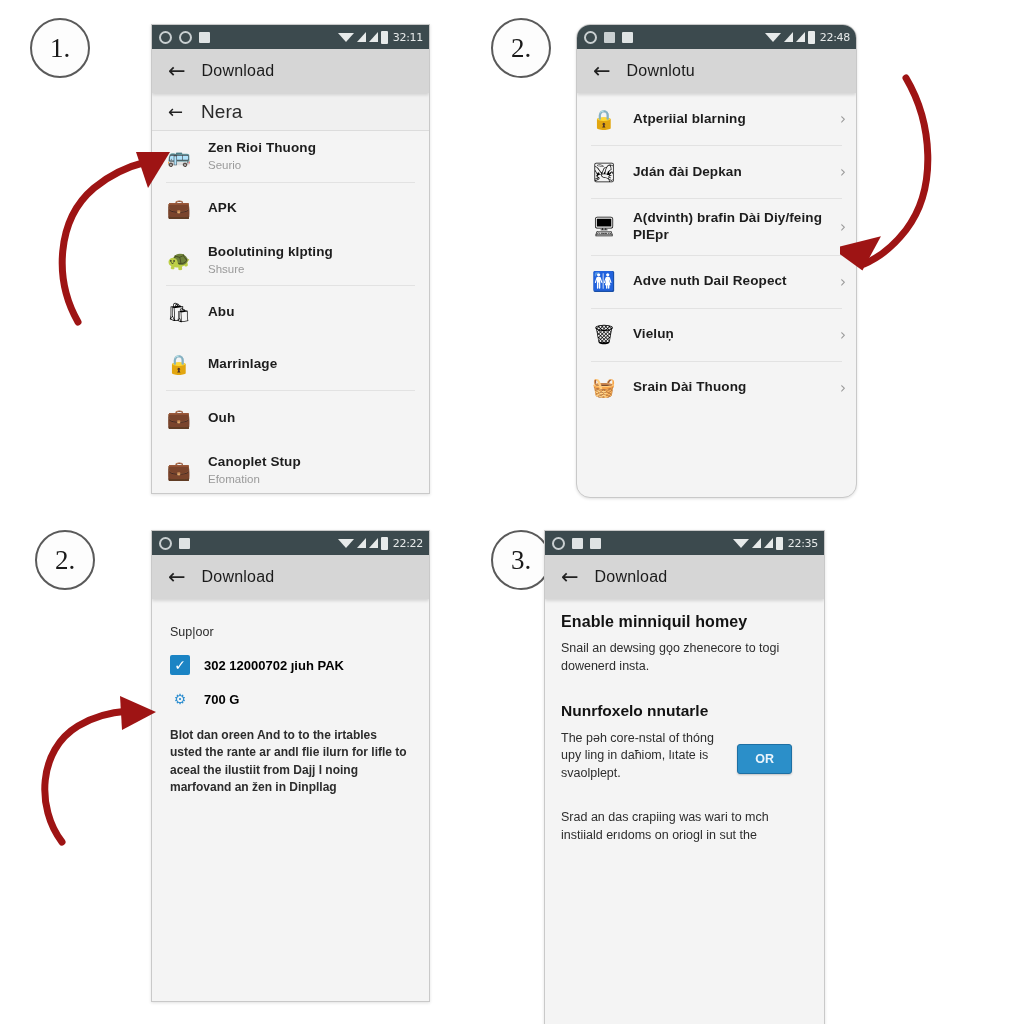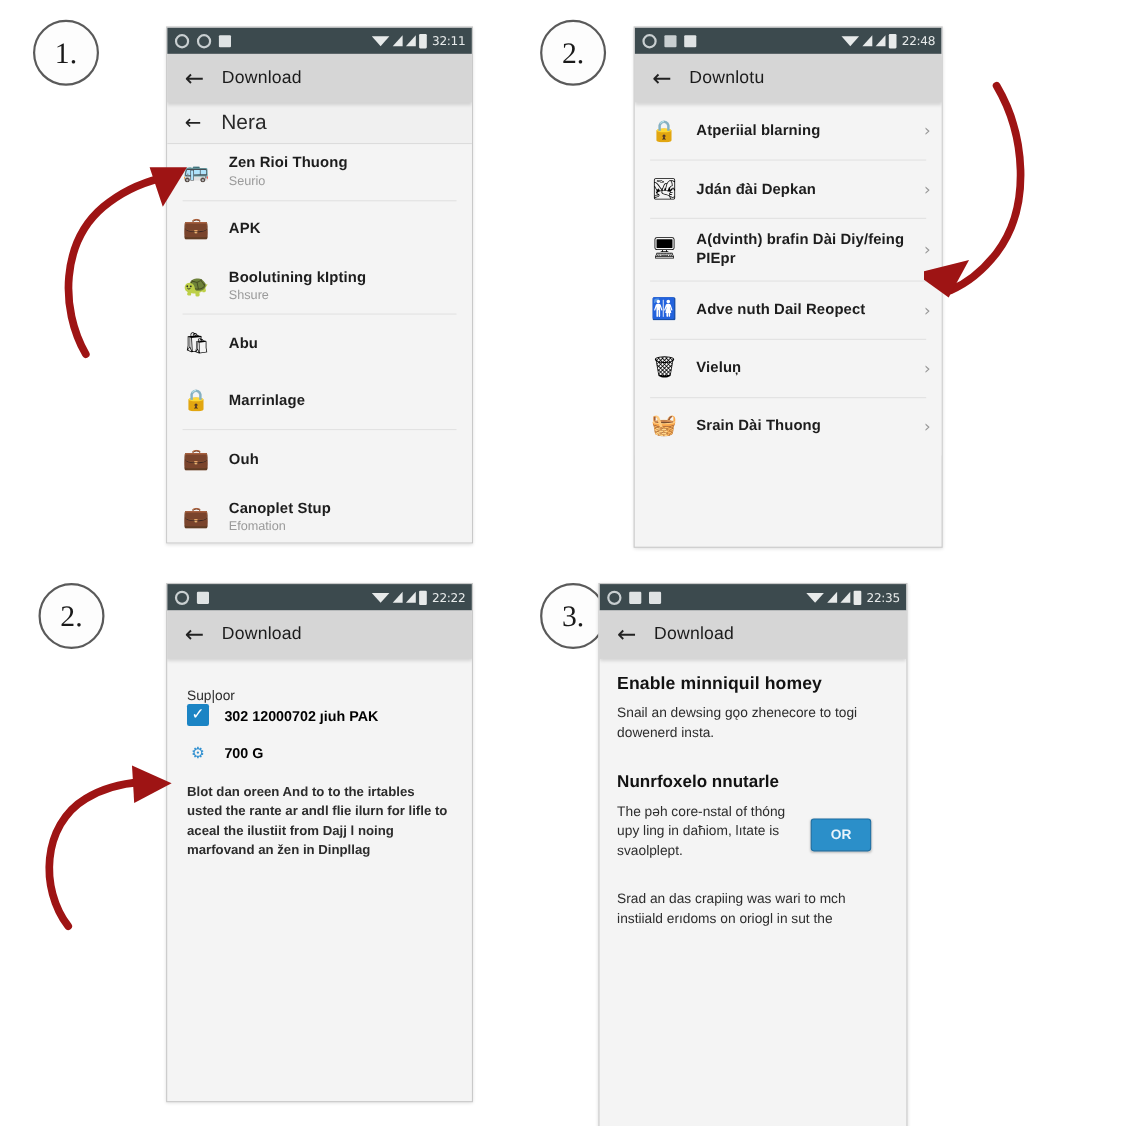--- a/index.html
+++ b/index.html
@@ -135,21 +135,21 @@
     font-size:11.5px;color:#9a9a9a;margin-top:2px;line-height:1.2;
   }
   .row .chev{
     color:#9a9a9a;font-size:15px;margin-left:6px;
     font-family:"DejaVu Sans", sans-serif;
   }
   .divider{height:1px;background:#e2e2e2;margin:0 14px;}
 
   
   .body-pad{padding:26px 18px 0 18px;}
-  .sec-label{font-size:12.5px;color:#2b2b2b;margin-bottom:1px;}
+  .sec-label{font-size:12.5px;color:#2b2b2b;margin-bottom:16px;}
   .chk-row{display:flex;align-items:center;margin-bottom:14px;}
   .chkbox{
     width:20px;height:20px;border-radius:2px;
     background:#1b84c4;
     color:#fff;font-size:14px;
     display:flex;align-items:center;justify-content:center;
     margin-right:14px;flex:0 0 20px;
     font-family:"DejaVu Sans", sans-serif;
   }
   .chk-row .lbl{font-size:13px;color:#000000;font-weight:700;}
@@ -288,21 +288,21 @@
       <div class="row">
         <span class="ico">💼</span>
         <span class="txt">
           <div class="title">Canoplet Stup</div>
           <div class="sub">Efomation</div>
         </span>
       </div>
     </div>
   </div>
 
-  <div class="phone" style="left:576px;top:24px;width:281px;height:474px;">
+  <div class="phone" style="left:576px;top:24px;width:281px;height:474px;border-radius:14px;">
 
     <div class="statusbar">
       <div class="sb-left">
         <span class="sb-ic round"></span>
         <span class="sb-ic sq2"></span>
         <span class="sb-ic sq"></span>
       </div>
       <div class="sb-right">
         <span class="wifi"></span>
         <span class="sig"></span>

